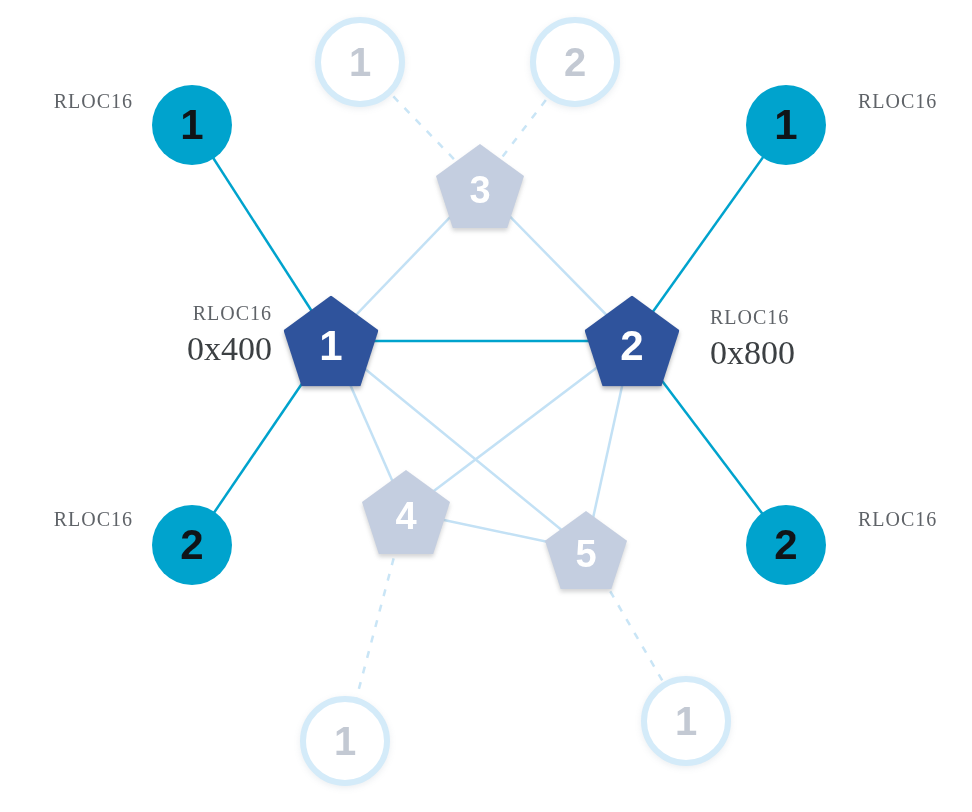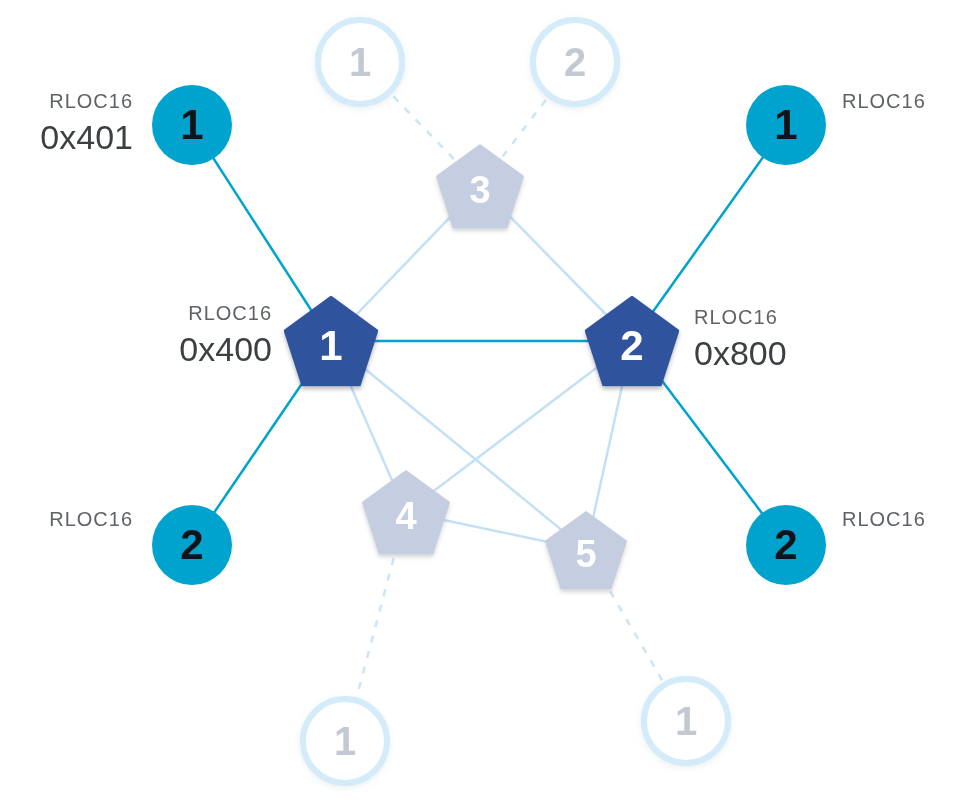--- a/index.html
+++ b/index.html
@@ -72,22 +72,23 @@
     color: #ffffff;
     font-size: 42px;
   }
   .router-faded .pent {
     background: #c4cee0;
     color: #ffffff;
     font-size: 38px;
   }
   .label {
     position: absolute;
-    font-family: Liberation Sans, sans-serif;
+    font-family: Liberation Serif, serif;
     white-space: nowrap;
+    margin-left: 16px;
   }
   .label .rloc {
     font-size: 20px;
     letter-spacing: 1px;
     color: #5f6368;
     line-height: 26px;
   }
   .label .addr {
     font-size: 34px;
     font-weight: 500;
@@ -172,21 +173,20 @@
   </div>
   <div class="node circle faded" style="left:345px; top:741px;">
     <span>1</span>
   </div>
   <div class="node circle faded" style="left:686px; top:721px;">
     <span>1</span>
   </div>
 
   <div class="label ra" style="right:839px; top:88px;">
     <div class="rloc">RLOC16</div>
-    <div class="addr">0x401</div>
   </div>
   <div class="label" style="left:842px; top:88px;">
     <div class="rloc">RLOC16</div>
   </div>
   <div class="label ra" style="right:839px; top:506px;">
     <div class="rloc">RLOC16</div>
   </div>
   <div class="label" style="left:842px; top:506px;">
     <div class="rloc">RLOC16</div>
   </div>

